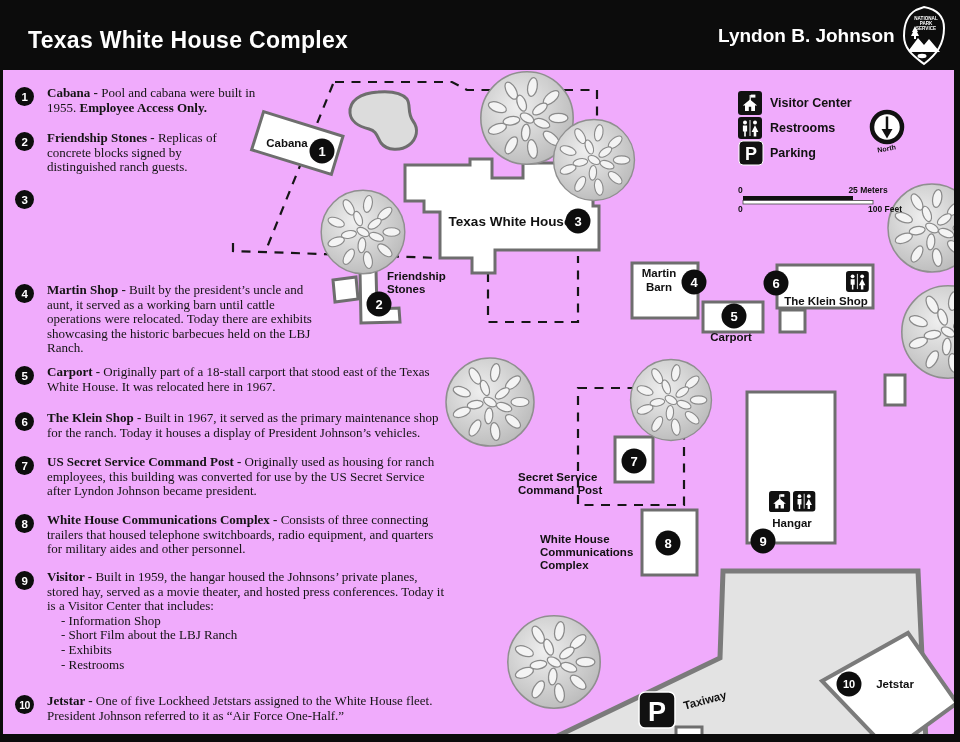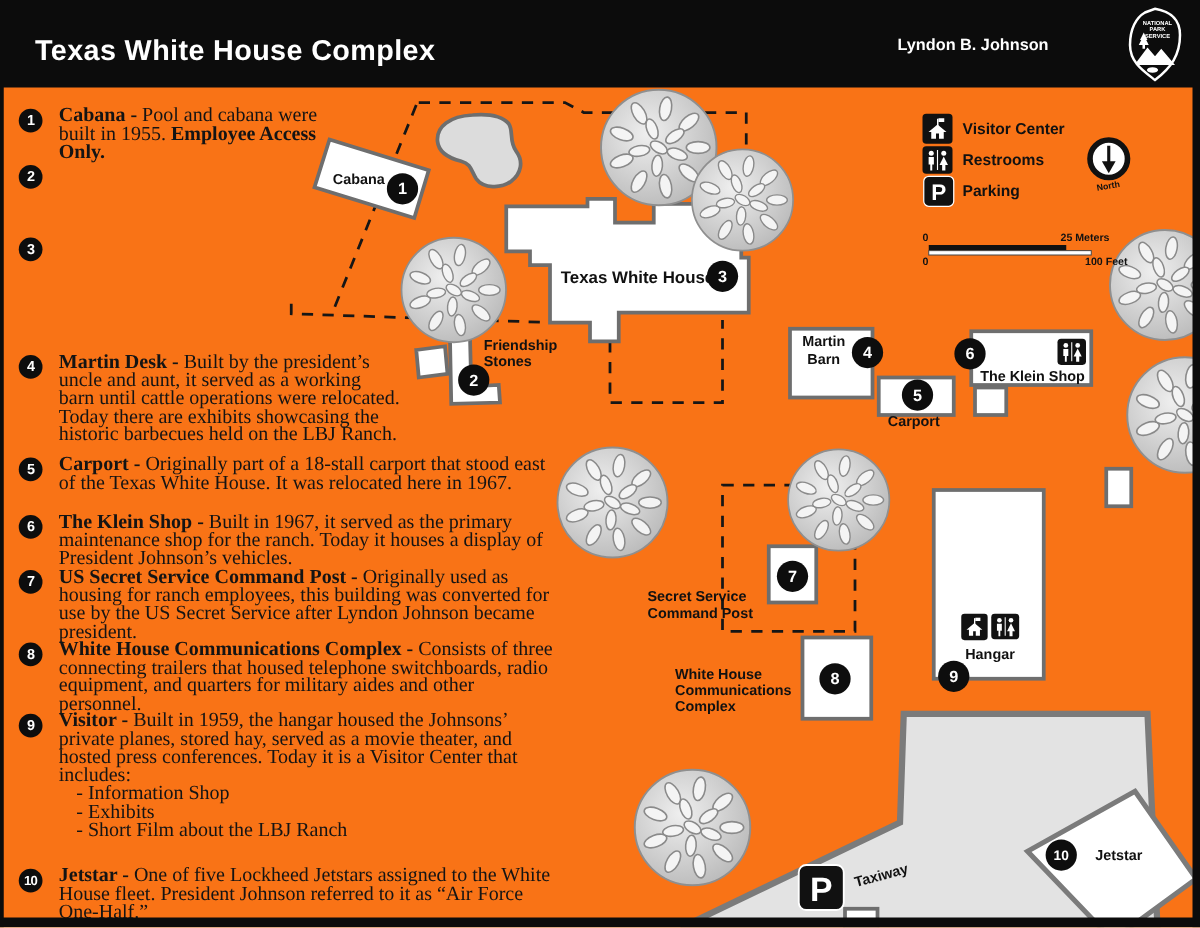--- a/index.html
+++ b/index.html
@@ -1,33 +1,33 @@
 <!DOCTYPE html>
 <html><head>
 <meta charset="utf-8">
 <style>
   html,body{margin:0;padding:0;background:#fff;}
-  .page{position:relative;width:960px;height:742px;background:#f97316;overflow:hidden;
+  .page{position:relative;width:960px;height:742px;background:#f0abfc;overflow:hidden;
         font-family:"Liberation Sans",sans-serif;}
   
   .hdr{position:absolute;left:0;top:0;width:960px;height:70px;background:#0c0c0c;color:#fff;}
   .hdr-title{position:absolute;left:28px;top:27px;font-size:23px;font-weight:bold;letter-spacing:.3px;}
-  .hdr-park{position:absolute;left:718px;top:26px;font-size:13px;font-weight:bold;line-height:19px;}
+  .hdr-park{position:absolute;left:718px;top:26px;font-size:19px;font-weight:bold;line-height:19px;}
   .logo{position:absolute;left:899px;top:5px;}
   
   .bL{position:absolute;left:0;top:0;width:3px;height:742px;background:#0c0c0c;z-index:40;}
   .bR{position:absolute;left:954px;top:0;width:6px;height:742px;background:#0c0c0c;z-index:40;}
   .bB{position:absolute;left:0;top:734px;width:960px;height:8px;background:#0c0c0c;z-index:40;}
   
   .key-item{position:absolute;display:flex;color:#141414;z-index:20;}
   .badge{flex:0 0 auto;width:19px;height:19px;border-radius:50%;background:#0d0d0d;color:#fff;
          font-size:11.5px;font-weight:bold;display:flex;align-items:center;justify-content:center;
          margin-right:13px;margin-top:1px;letter-spacing:-.5px;}
   .badge.b10{font-size:10.5px;}
-  .ktext{font-family:"Liberation Serif",serif;font-size:16px;line-height:14.6px;}
+  .ktext{font-family:"Liberation Serif",serif;font-size:13px;line-height:14.6px;}
   .ktext b{font-weight:bold;}
   .kli{padding-left:14px;}
   .w210{width:210px}.w172{width:172px}.w236{width:236px}.w274{width:274px}.w402{width:402px}
   
   .map{position:absolute;left:0;top:70px;z-index:10;}
   .dash{fill:none;stroke:#161616;stroke-width:2.2;stroke-dasharray:9 7.5;}
   .bldg{fill:#ffffff;stroke:#6e6e6e;stroke-width:3;}
   .ml{font:bold 11.5px "Liberation Sans",sans-serif;fill:#111;}
   .ml-lg{font:bold 13.5px "Liberation Sans",sans-serif;}
   .mleg{font:bold 12.5px "Liberation Sans",sans-serif;fill:#111;}
@@ -225,27 +225,28 @@
       <text class="scale-t" x="885" y="212" text-anchor="middle">100 Feet</text>
     </g>
   </svg>
 
   <div class="key-item" style="left:15px;top:86px">
     <span class="badge">1</span>
     <div class="ktext w210"><b>Cabana - </b><span>Pool and cabana were built in 1955. </span><b>Employee Access Only.</b></div>
   </div>
   <div class="key-item" style="left:15px;top:131px">
     <span class="badge">2</span>
+    <div class="ktext w172"><b>Friendship Stones - </b><span>Replicas of concrete blocks signed by distinguished ranch guests.</span></div>
   </div>
   <div class="key-item" style="left:15px;top:189px">
     <span class="badge">3</span>
   </div>
   <div class="key-item" style="left:15px;top:283px">
     <span class="badge">4</span>
-    <div class="ktext w274"><b>Martin Desk - </b><span>Built by the president’s uncle and aunt, it served as a working barn until cattle operations were relocated. Today there are exhibits showcasing the historic barbecues held on the LBJ Ranch.</span></div>
+    <div class="ktext w274"><b>Martin Shop - </b><span>Built by the president’s uncle and aunt, it served as a working barn until cattle operations were relocated. Today there are exhibits showcasing the historic barbecues held on the LBJ Ranch.</span></div>
   </div>
   <div class="key-item" style="left:15px;top:365px">
     <span class="badge">5</span>
     <div class="ktext w402"><b>Carport - </b><span>Originally part of a 18-stall carport that stood east of the Texas White House. It was relocated here in 1967.</span></div>
   </div>
   <div class="key-item" style="left:15px;top:411px">
     <span class="badge">6</span>
     <div class="ktext w402"><b>The Klein Shop - </b><span>Built in 1967, it served as the primary maintenance shop for the ranch. Today it houses a display of President Johnson’s vehicles.</span></div>
   </div>
   <div class="key-item" style="left:15px;top:455px">
@@ -254,22 +255,23 @@
   </div>
   <div class="key-item" style="left:15px;top:513px">
     <span class="badge">8</span>
     <div class="ktext w402"><b>White House Communications Complex - </b><span>Consists of three connecting trailers that housed telephone switchboards, radio equipment, and quarters for military aides and other personnel.</span></div>
   </div>
   <div class="key-item" style="left:15px;top:570px">
     <span class="badge">9</span>
     <div class="ktext w402">
       <b>Visitor - </b><span>Built in 1959, the hangar housed the Johnsons’ private planes, stored hay, served as a movie theater, and hosted press conferences. Today it is a Visitor Center that includes:</span>
       <div class="kli">- Information Shop</div>
+      <div class="kli">- Short Film about the LBJ Ranch</div>
       <div class="kli">- Exhibits</div>
-      <div class="kli">- Short Film about the LBJ Ranch</div>
+      <div class="kli">- Restrooms</div>
     </div>
   </div>
   <div class="key-item" style="left:15px;top:694px">
     <span class="badge b10">10</span>
     <div class="ktext w402"><b>Jetstar - </b><span>One of five Lockheed Jetstars assigned to the White House fleet. President Johnson referred to it as “Air Force One-Half.”</span></div>
   </div>
 
   <div class="bL"></div>
   <div class="bR"></div>
   <div class="bB"></div>

